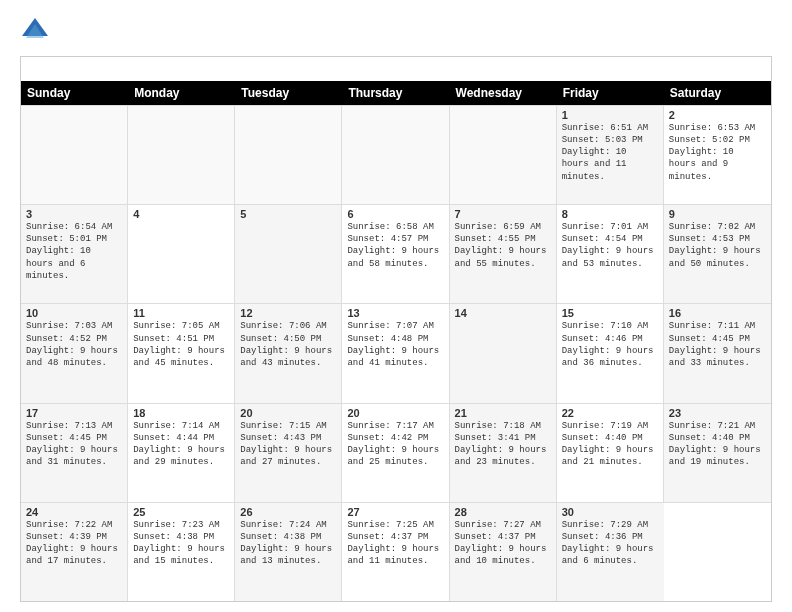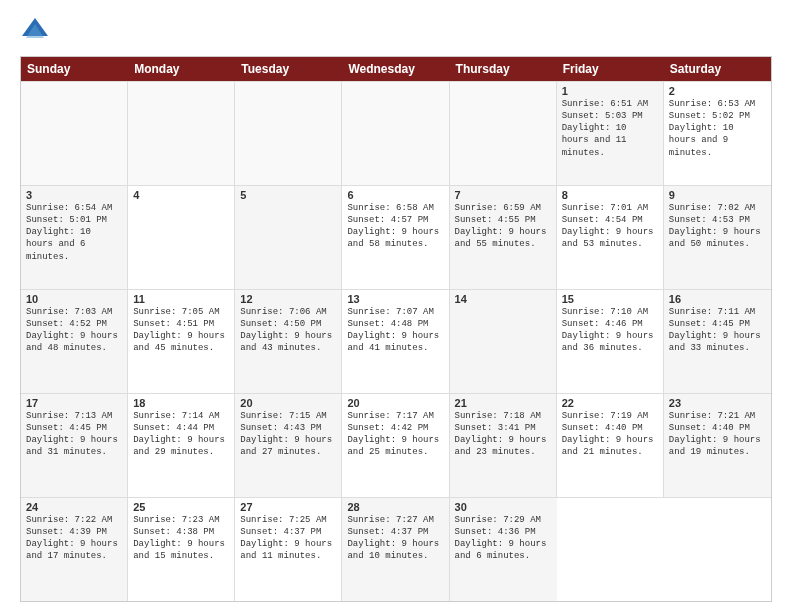--- a/index.html
+++ b/index.html
@@ -53,21 +53,22 @@
     }
     .calendar {
       flex: 1;
       display: flex;
       flex-direction: column;
       border: 1px solid #ccc;
     }
     .cal-header {
       display: grid;
       grid-template-columns: repeat(7, 1fr);
-      background: #7f1d1d;
+      background: #000000;
+      margin-top: 24px;
     }
     .cal-header-cell {
       color: #fff;
       font-size: 12px;
       font-weight: bold;
       padding: 5px 6px;
       text-align: left;
     }
     .cal-body {
       flex: 1;
@@ -123,22 +124,22 @@
       <div class="location"></div>
     </div>
   </div>
 
   <div class="calendar">
     <div class="cal-header">
 
     <div class="cal-header-cell">Sunday</div>
         <div class="cal-header-cell">Monday</div>
         <div class="cal-header-cell">Tuesday</div>
+        <div class="cal-header-cell">Thursday</div>
         <div class="cal-header-cell">Wednesday</div>
-        <div class="cal-header-cell">Thursday</div>
         <div class="cal-header-cell">Friday</div>
         <div class="cal-header-cell">Saturday</div>
       </div>
     <div class="cal-body">
 
     <div class="cal-row">
           <div class="cal-cell empty"></div>
           <div class="cal-cell empty"></div>
           <div class="cal-cell empty"></div>
           <div class="cal-cell empty"></div>
@@ -307,20 +308,27 @@
 Daylight: 9 hours
 and 17 minutes.</div>
           </div>
           <div class="cal-cell">
             <div class="day-num">25</div>
             <div class="cell-text">Sunrise: 7:23 AM
 Sunset: 4:38 PM
 Daylight: 9 hours
 and 15 minutes.</div>
           </div>
+          <div class="cal-cell shaded">
+            <div class="day-num">26</div>
+            <div class="cell-text">Sunrise: 7:24 AM
+Sunset: 4:38 PM
+Daylight: 9 hours
+and 13 minutes.</div>
+          </div>
           <div class="cal-cell">
             <div class="day-num">27</div>
             <div class="cell-text">Sunrise: 7:25 AM
 Sunset: 4:37 PM
 Daylight: 9 hours
 and 11 minutes.</div>
           </div>
           <div class="cal-cell shaded">
             <div class="day-num">28</div>
             <div class="cell-text">Sunrise: 7:27 AM

